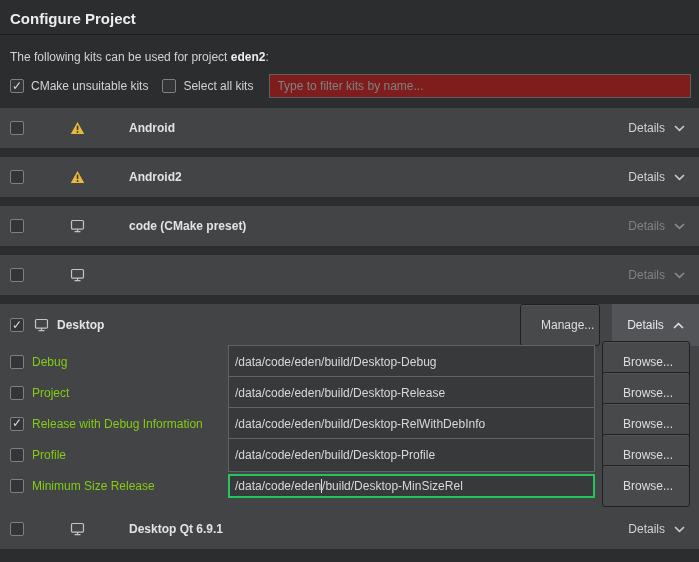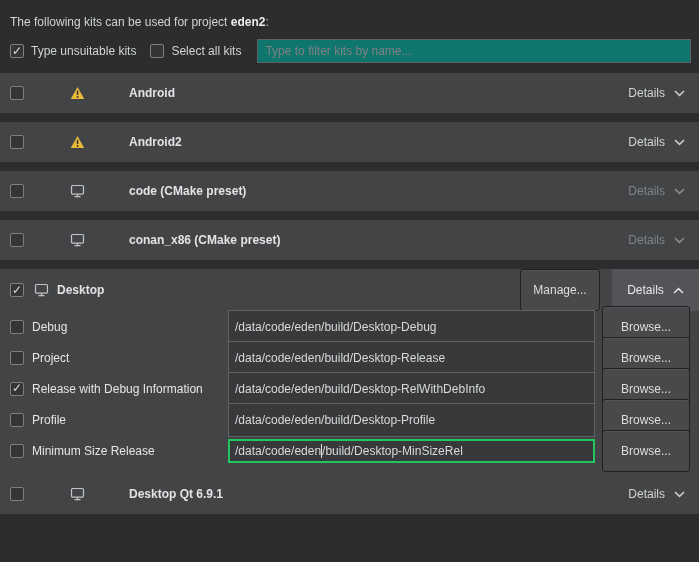--- a/index.html
+++ b/index.html
@@ -29,21 +29,21 @@
     background:#333537; border:1px solid #7d7f81; border-radius:2px;
     display:inline-flex; align-items:center; justify-content:center;
     color:transparent; font-size:12px; line-height:12px;
   }
   .cb.checked { color:#d8d9da; }
   .cb.checked::after { content:"\2713"; margin-top:-1px; }
 
   
   .filter-input {
     flex:1; margin-left:16px; height:24px;
-    background:#0f766e; border:1px solid #5f6163; color:#d8d9da;
+    background:#7f1d1d; border:1px solid #5f6163; color:#d8d9da;
     font-family:"Liberation Sans", sans-serif; font-size:12px; padding:0 7px;
     outline:none;
   }
   .filter-input::placeholder { color:#7f8183; }
 
   
   .kit-list { margin-top:10px; }
   .kit-row {
     background:#424446; height:40px; margin-bottom:9px;
     display:flex; align-items:center; padding-left:10px;gap:36px;
@@ -60,60 +60,63 @@
   .details-btn.dim .lbl { color:#808386; }
   .details-btn.dim .chev { color:#8a8c8e; }
 
   
   .kit-group { background:#424446; padding-bottom:8px; }
   .group-header { display:flex; align-items:center; height:42px; padding-left:10px; }
   .group-header .cb { margin-right:10px; }
   .btn {
     background:#47494b; border:1px solid #1f2021; border-radius:3px;
     color:#dcddde; font-family:"Liberation Sans", sans-serif; font-size:12px;
-    height:42px; padding:0 12px;
+    height:42px; padding:0 20px;
     box-shadow:inset 0 1px 0 rgba(255,255,255,0.06);
   }
   .manage-btn { margin-left:auto; width:80px; }
   .details-toggle {
     margin-left:12px; width:87px; height:42px; background:#525457;
     display:flex; align-items:center; justify-content:center; gap:9px; cursor:default;
   }
   .details-toggle .lbl { color:#e7e8e9; }
   .details-toggle .chev { color:#dcdde0; display:inline-flex; }
 
   .config-row { display:flex; align-items:center; height:31px; padding:0 9px 0 10px; }
   .config-row .cb { margin-right:8px; }
-  .config-label { flex:0 0 196px; color:#e5e5e5; }
+  .config-label { flex:0 0 196px; color:#84cc16; }
   .dir-input {
     flex:1; height:24px; background:#37393b; border:1px solid #606264;
     color:#d8d9da; font-family:"Liberation Sans", sans-serif; font-size:12px;
     padding:16px 6px; outline:none;
   }
   .dir-input.focused {
     border:2px solid #22c55e; padding:0 5px; background:#37393b;
     display:flex; align-items:center; white-space:pre; overflow:hidden;
   }
   .caret { width:1px; height:14px; background:#e0e1e2; flex:0 0 1px; }
   .browse-btn { flex:0 0 88px; margin-left:7px; width:88px; }
 
   svg { display:block; }
 </style>
 </head>
 <body>
 
 <div class="page">
 
+  <div class="title-bar">
+    <h1>Configure Project</h1>
+  </div>
 
   <div class="intro"><span>The following kits can be used for project </span><b>eden2</b><span>:</span></div>
 
   <div class="controls">
     <label class="cb-label">
       <span class="cb checked"></span>
-      <span class="txt">Type unsuitable kits</span>
+      <span class="txt">CMake unsuitable kits</span>
     </label>
     <label class="cb-label">
       <span class="cb"></span>
       <span class="txt">Select all kits</span>
     </label>
     <input class="filter-input" type="text" placeholder="Type to filter kits by name..." style="">
   </div>
 
   <div class="kit-list">
 
@@ -177,21 +180,20 @@
     </div>
 
     <div class="kit-row">
       <span class="cb"></span>
       <span class="kit-icon">
   <svg width="15" height="14" viewBox="0 0 16 15">
     <rect x="1.6" y="1.6" width="12.8" height="9.2" rx="1.2" fill="none" stroke="#c2c4c6" stroke-width="1.3"></rect>
     <path d="M8 10.8 V13 M4.8 13.6 H11.2" fill="none" stroke="#c2c4c6" stroke-width="1.3"></path>
   </svg>
 </span>
-      <span class="kit-name">conan_x86 (CMake preset)</span>
       <span class="details-btn dim">
         <span class="lbl">Details</span>
         <span class="chev">
   <svg width="11" height="7" viewBox="0 0 11 7">
     <path d="M1 1 L5.5 5.3 L10 1" fill="none" stroke="currentColor" stroke-width="1.6"></path>
   </svg>
 </span>
       </span>
     </div>
 

